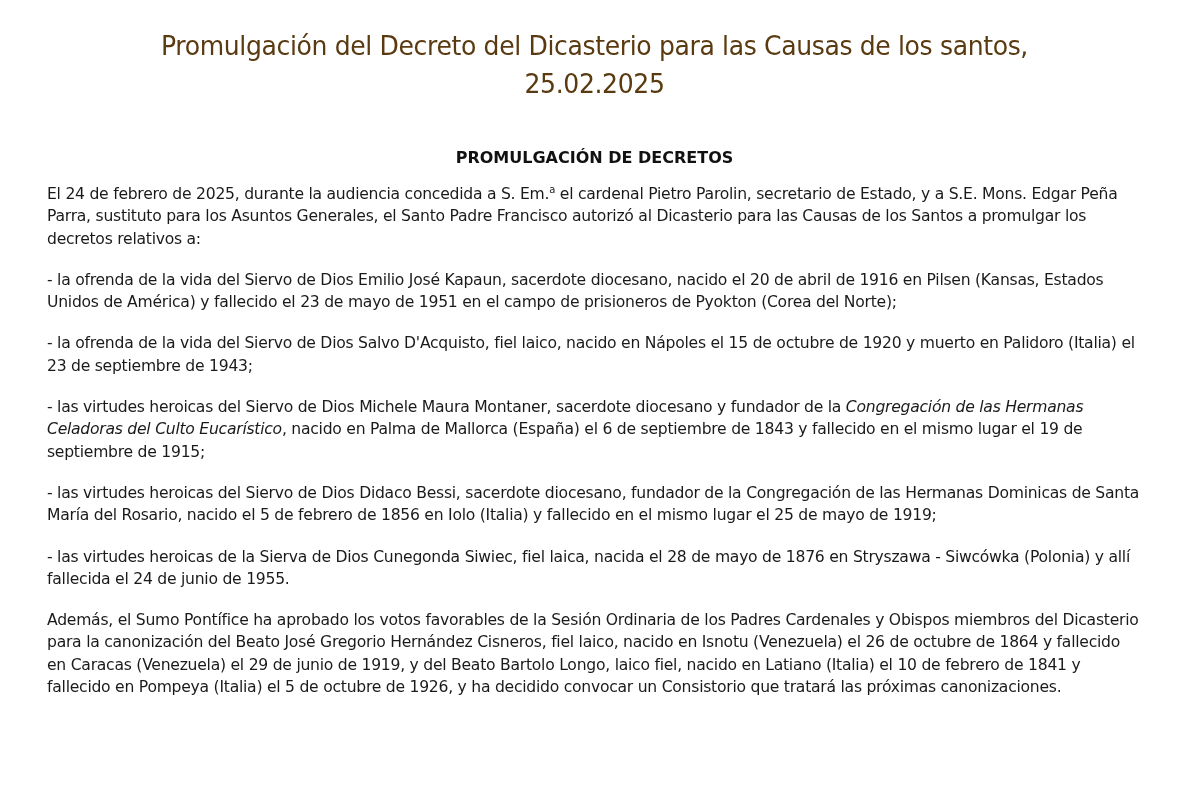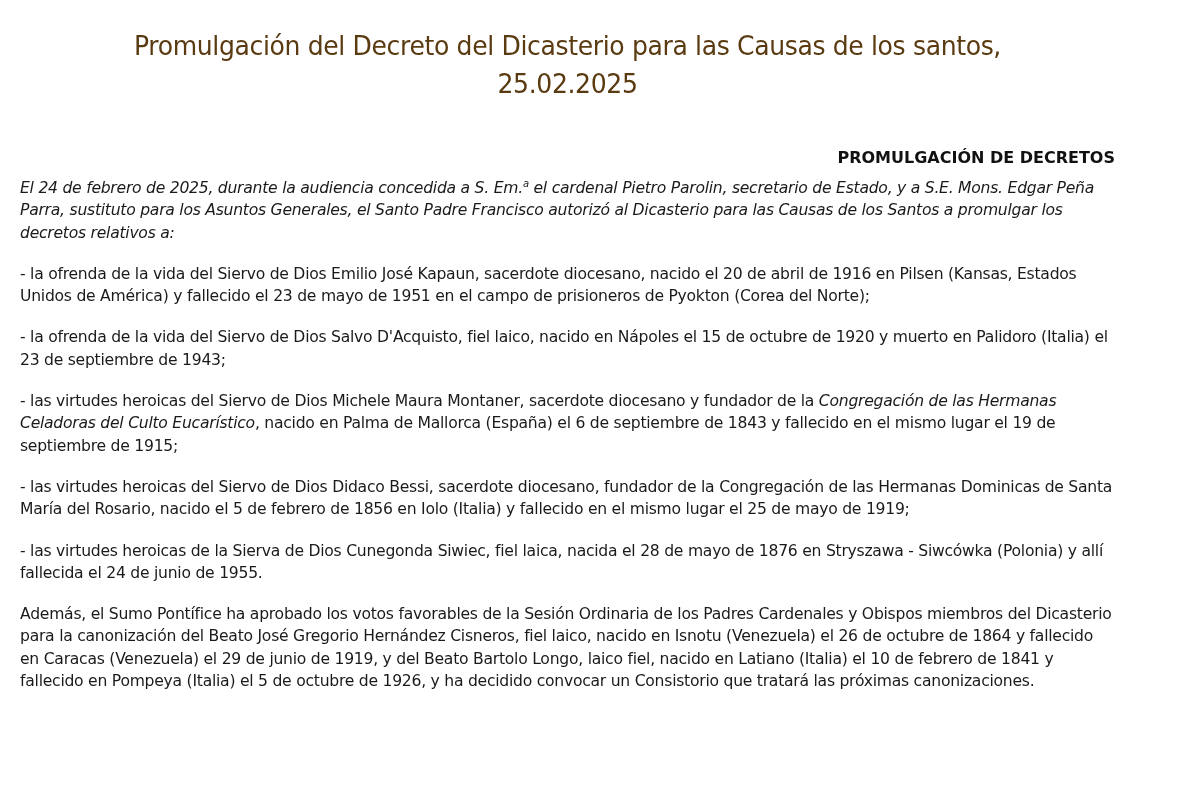--- a/index.html
+++ b/index.html
@@ -8,58 +8,57 @@
       background: #ffffff;
     }
     body {
       width: 1200px;
       height: 807px;
       overflow: hidden;
       position: relative;
     }
     .page {
       position: absolute;
-      left: 20px;
+      left: 47px;
       top: 0;
       width: 1095px;
     }
     .title {
       margin: 27px 0 0 0;
       text-align: center;
       color: #5a3a10;
       font-family: "DejaVu Sans", sans-serif;
       font-size: 27px;
       font-weight: normal;
       line-height: 38px;
       letter-spacing: -0.4px;
       transform: scaleX(0.93);
       transform-origin: center top;
     }
     .subtitle {
       margin: 44px 0 0 0;
-      text-align: right;
+      text-align: center;
       color: #111111;
       font-family: "DejaVu Sans", sans-serif;
       font-size: 16px;
       font-weight: bold;
       line-height: 22px;
     }
     .body-text {
       font-family: "DejaVu Sans", sans-serif;
       font-size: 15.6px;
       line-height: 22.3px;
       color: #1a1a1a;
       letter-spacing: -0.25px;
     }
     .para {
       margin: 0 0 19px 0;
     }
     .para.first {
-      margin-top: 8px;
-      font-style: italic;
+      margin-top: 14px;
     }
     .sup {
       font-size: 10px;
       vertical-align: super;
       line-height: 0;
     }
     em {
       font-style: italic;
     }
   </style>

